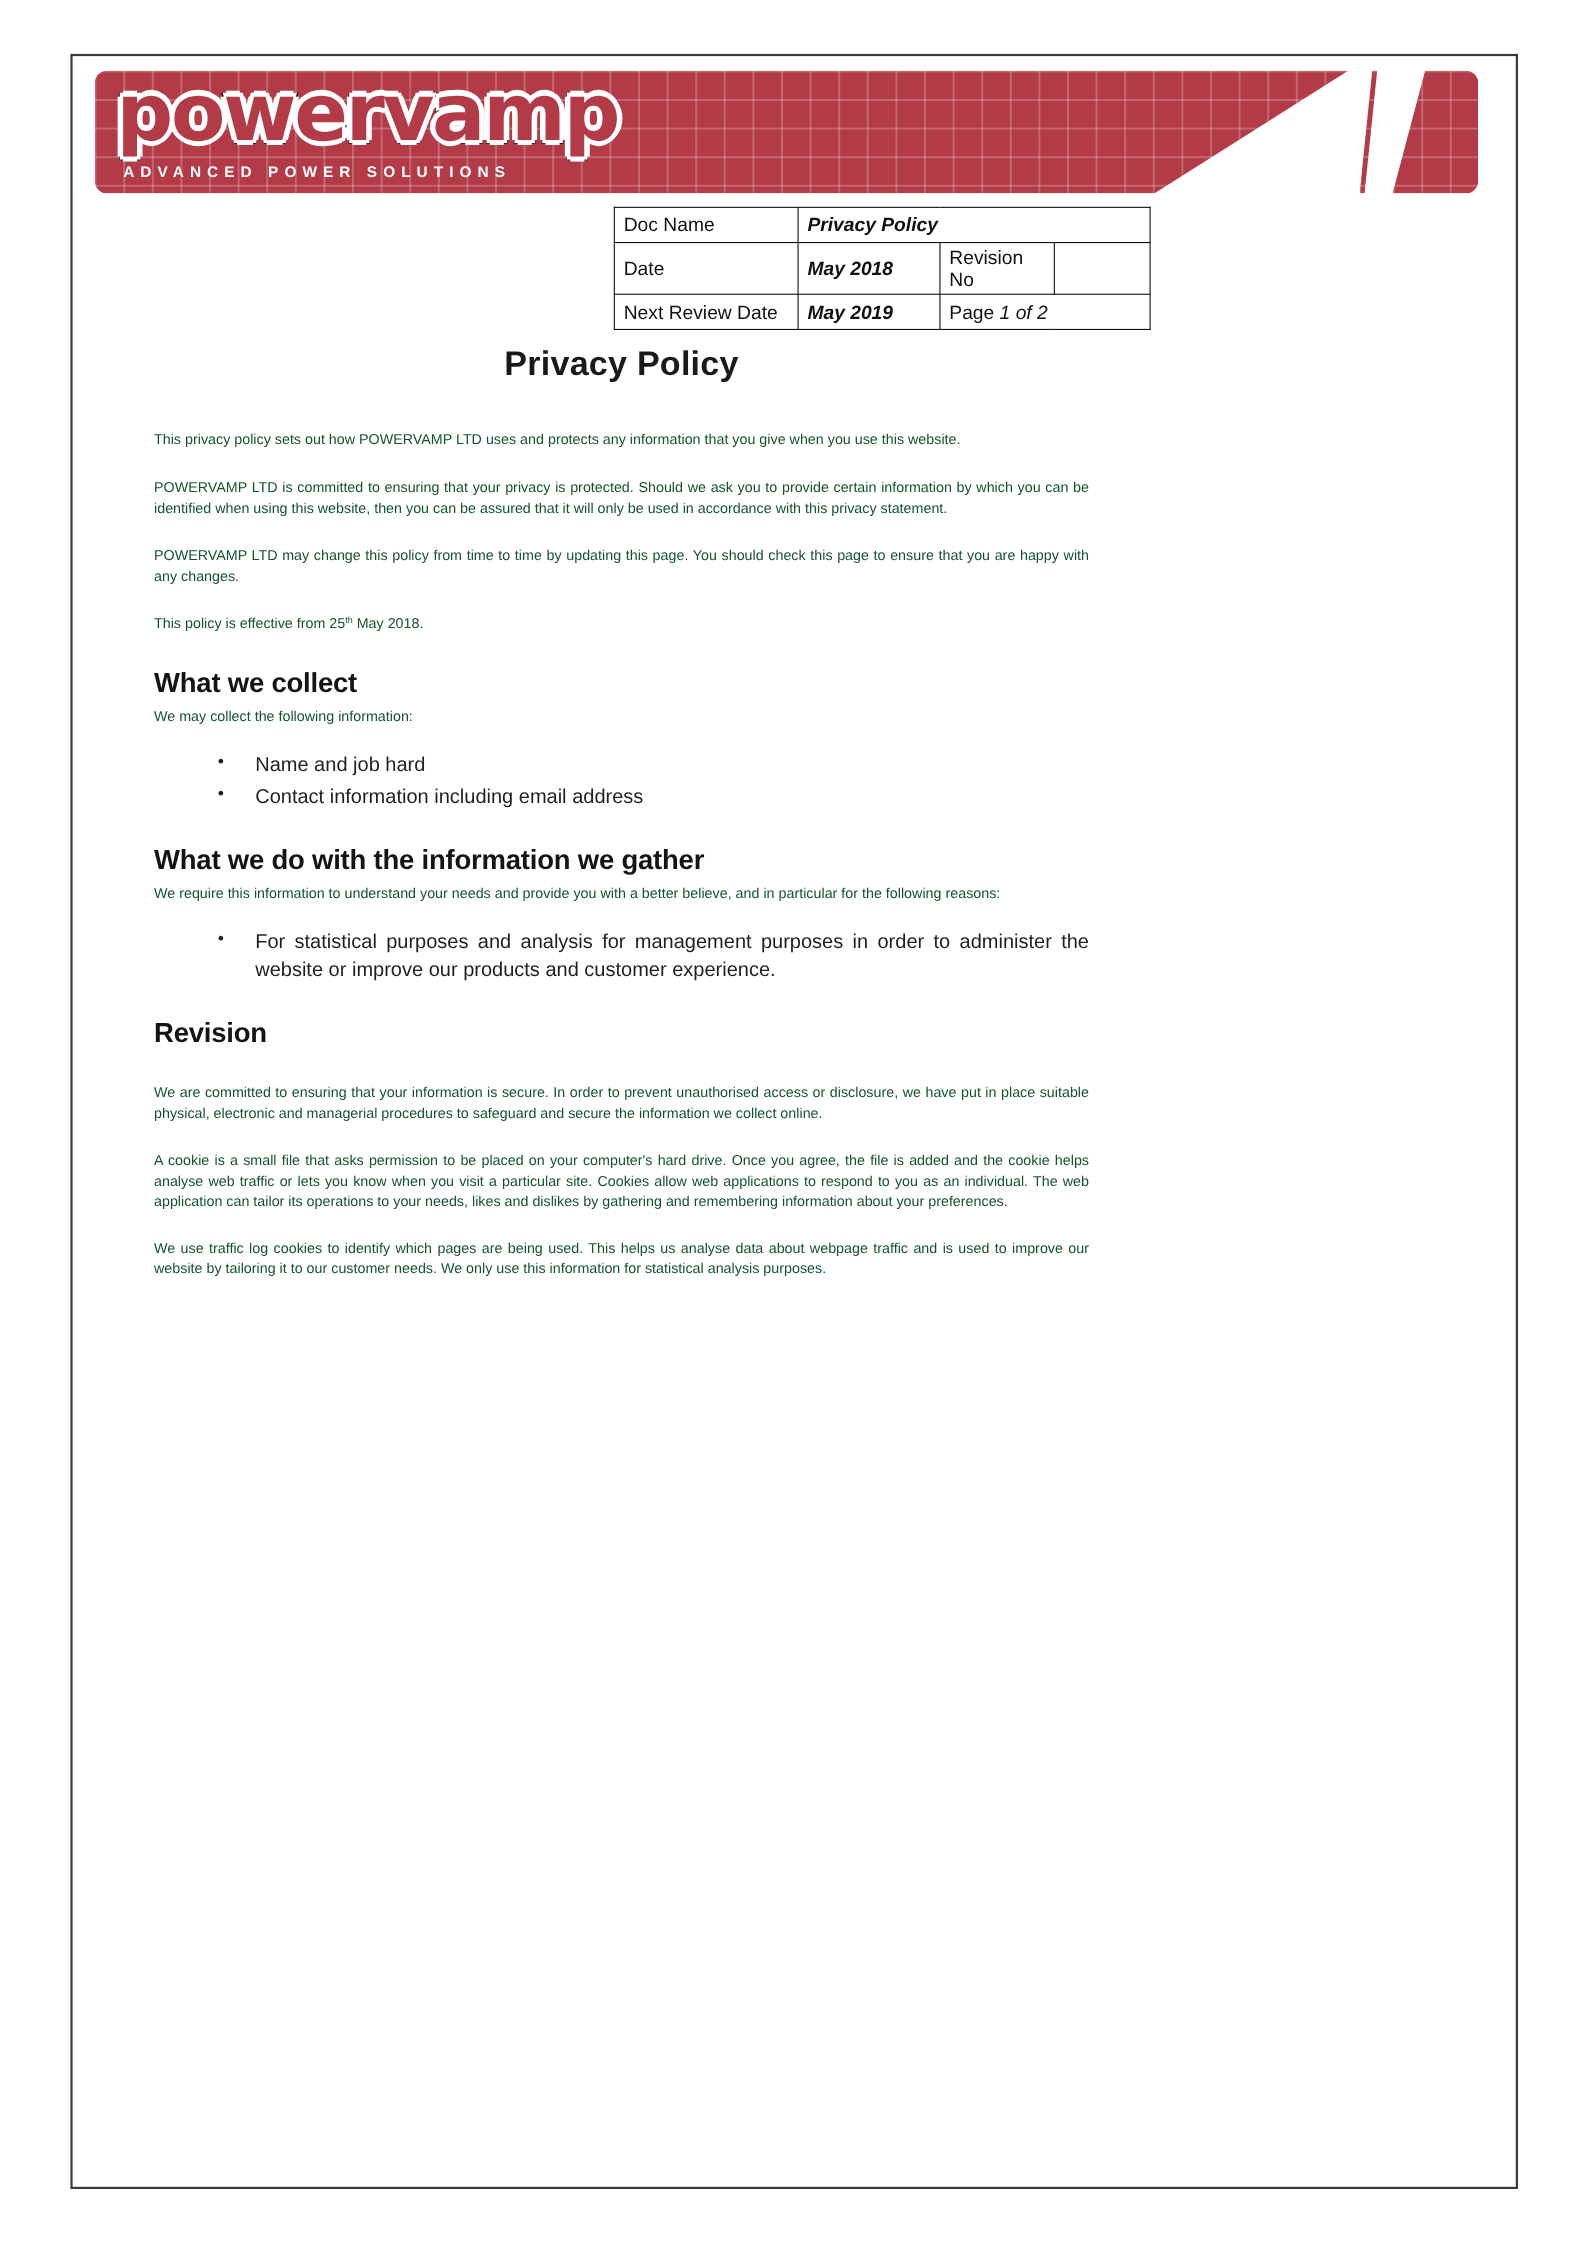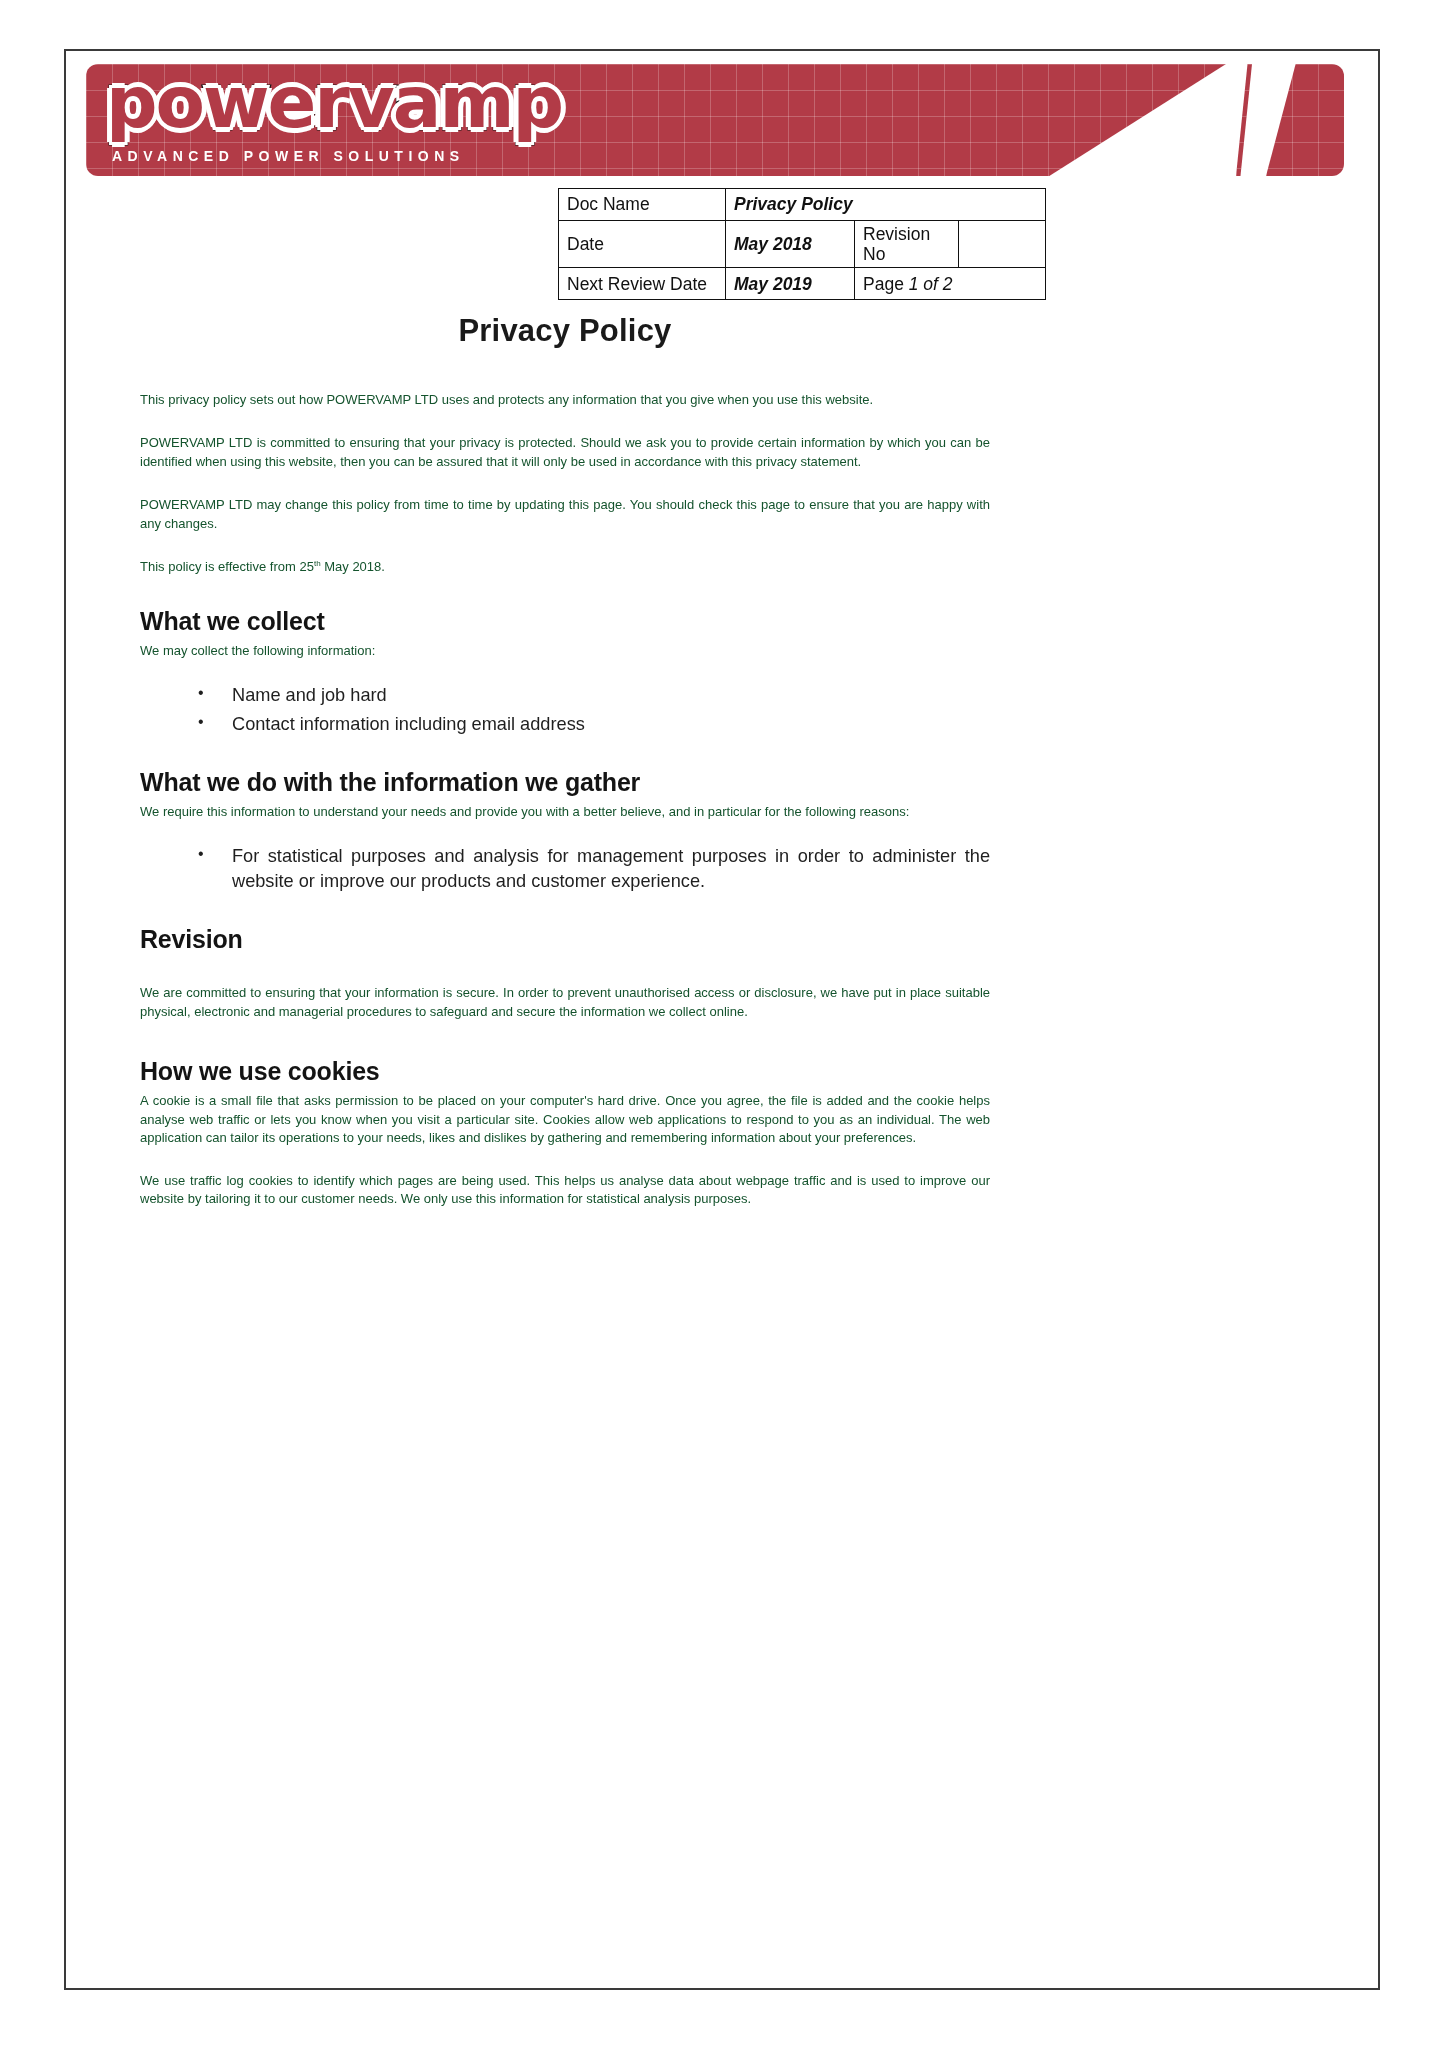--- a/index.html
+++ b/index.html
@@ -275,18 +275,17 @@
 
     <h2 class="section-head">What we do with the information we gather</h2>
     <p class="para tight">We require this information to understand your needs and provide you with a better believe, and in particular for the following reasons:</p>
     <ul class="bullets spaced">
       <li>For statistical purposes and analysis for management purposes in order to administer the website or improve our products and customer experience.</li>
     </ul>
 
     <h2 class="section-head spaced-after">Revision</h2>
     <p class="para">We are committed to ensuring that your information is secure. In order to prevent unauthorised access or disclosure, we have put in place suitable physical, electronic and managerial procedures to safeguard and secure the information we collect online.</p>
 
-    <h2 class="section-head extra-top">How we use cookies</h2>
     <p class="para tight">A cookie is a small file that asks permission to be placed on your computer's hard drive. Once you agree, the file is added and the cookie helps analyse web traffic or lets you know when you visit a particular site. Cookies allow web applications to respond to you as an individual. The web application can tailor its operations to your needs, likes and dislikes by gathering and remembering information about your preferences.</p>
     <p class="para" style="margin-top:24px">We use traffic log cookies to identify which pages are being used. This helps us analyse data about webpage traffic and is used to improve our website by tailoring it to our customer needs. We only use this information for statistical analysis purposes.</p>
 
   </div>
 </div>
 
 </body></html>

